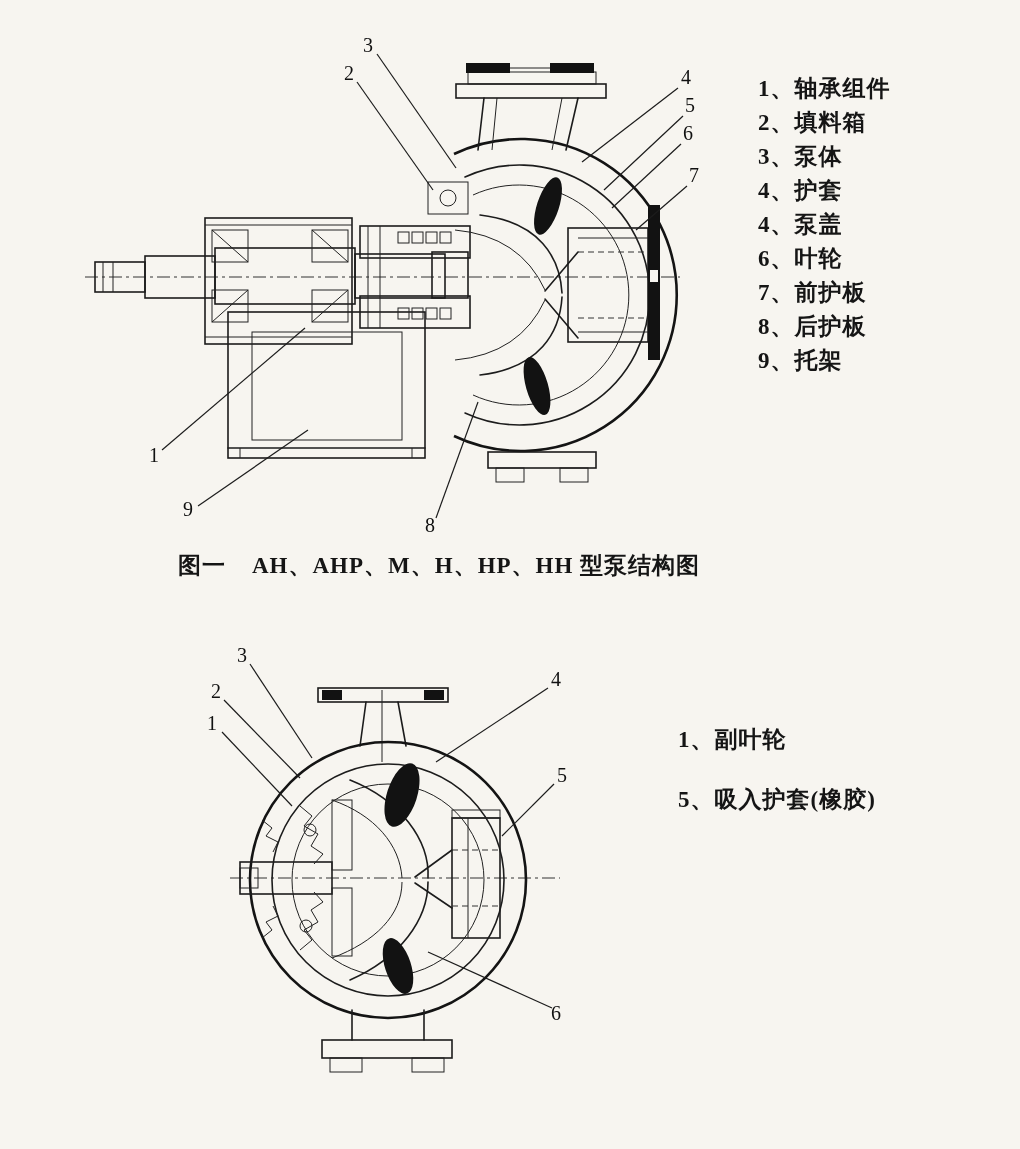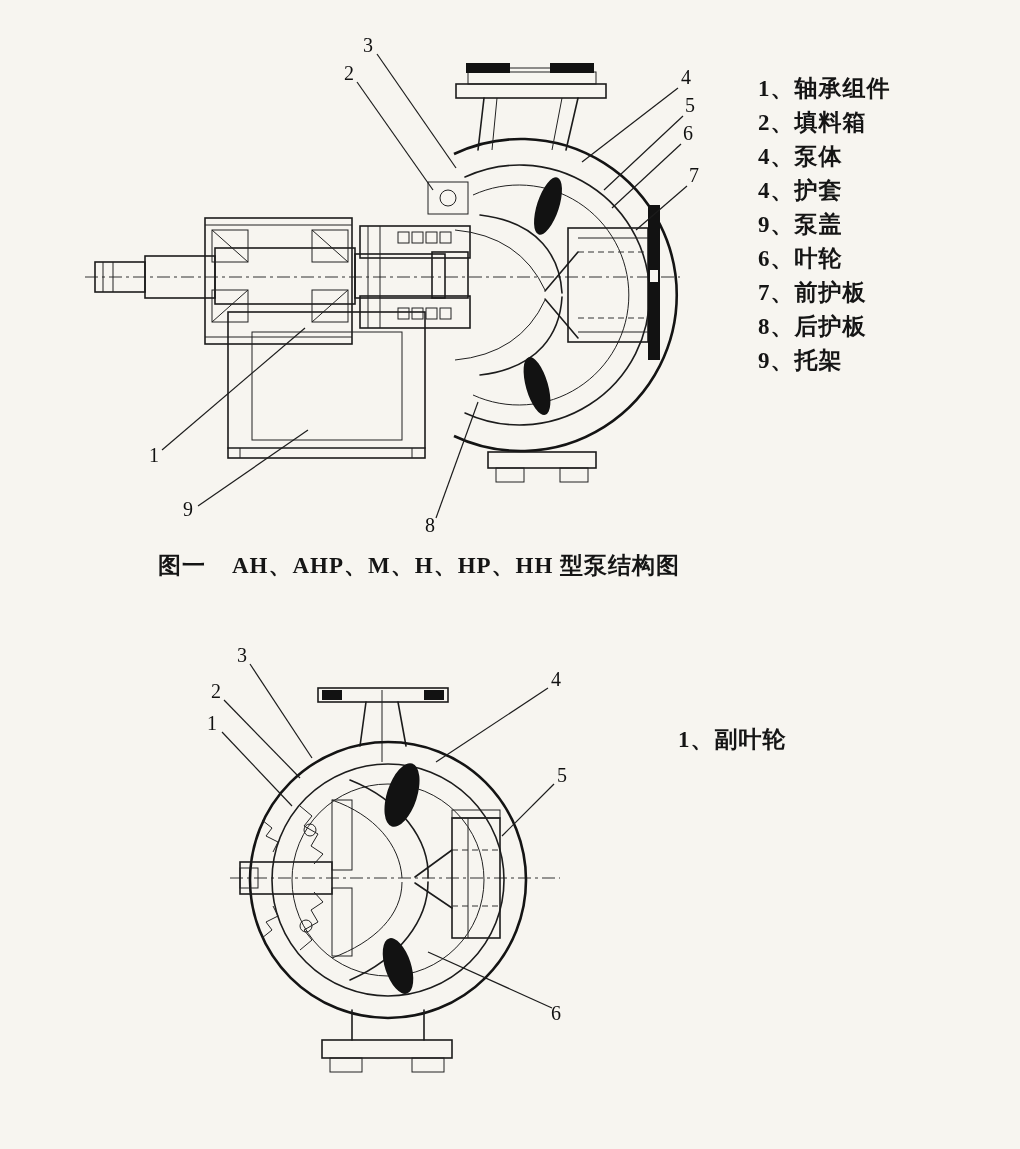--- a/index.html
+++ b/index.html
@@ -151,30 +151,30 @@
       <text class="callout" x="694" y="182" text-anchor="middle">7</text>
       <text class="callout" x="154" y="462" text-anchor="middle">1</text>
       <text class="callout" x="188" y="516" text-anchor="middle">9</text>
       <text class="callout" x="430" y="532" text-anchor="middle">8</text>
     </g>
   </svg>
 
   <div class="legend legend1" style="left:758px;top:72px">
     <div class="legend-item">1、轴承组件</div>
     <div class="legend-item">2、填料箱</div>
-    <div class="legend-item">4、泵体</div>
+    <div class="legend-item">3、泵体</div>
     <div class="legend-item">4、护套</div>
-    <div class="legend-item">9、泵盖</div>
+    <div class="legend-item">4、泵盖</div>
     <div class="legend-item">6、叶轮</div>
     <div class="legend-item">7、前护板</div>
     <div class="legend-item">8、后护板</div>
     <div class="legend-item">9、托架</div>
   </div>
 
-  <div class="caption" style="left:158px;top:550px">
+  <div class="caption" style="left:178px;top:550px">
     <span class="cap-label">图一</span><span>AH、AHP、M、H、HP、HH 型泵结构图</span>
   </div>
 
   <svg style="top:600px;width:1020px;height:490px" viewBox="0 600 1020 490">
 
     <g>
       <line class="cl" x1="230" y1="878" x2="560" y2="878"></line>
     </g>
 
     <g>
@@ -246,16 +246,17 @@
       <text class="callout" x="216" y="698" text-anchor="middle">2</text>
       <text class="callout" x="212" y="730" text-anchor="middle">1</text>
       <text class="callout" x="556" y="686" text-anchor="middle">4</text>
       <text class="callout" x="562" y="782" text-anchor="middle">5</text>
       <text class="callout" x="556" y="1020" text-anchor="middle">6</text>
     </g>
   </svg>
 
   <div class="legend legend2" style="left:678px;top:698px">
     <div class="legend-item">1、副叶轮</div>
+    <div class="legend-item">5、吸入护套(橡胶)</div>
   </div>
 
 
 </div>
 
 </body></html>

